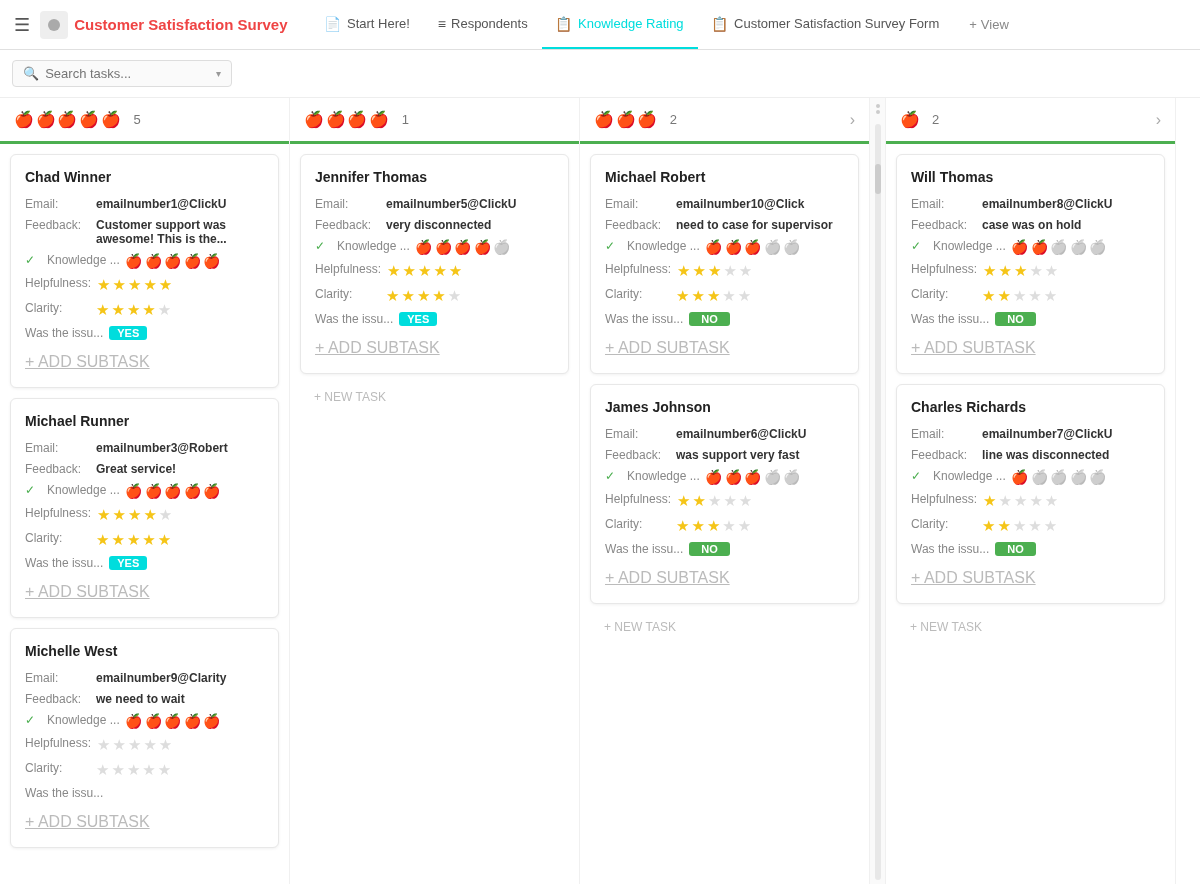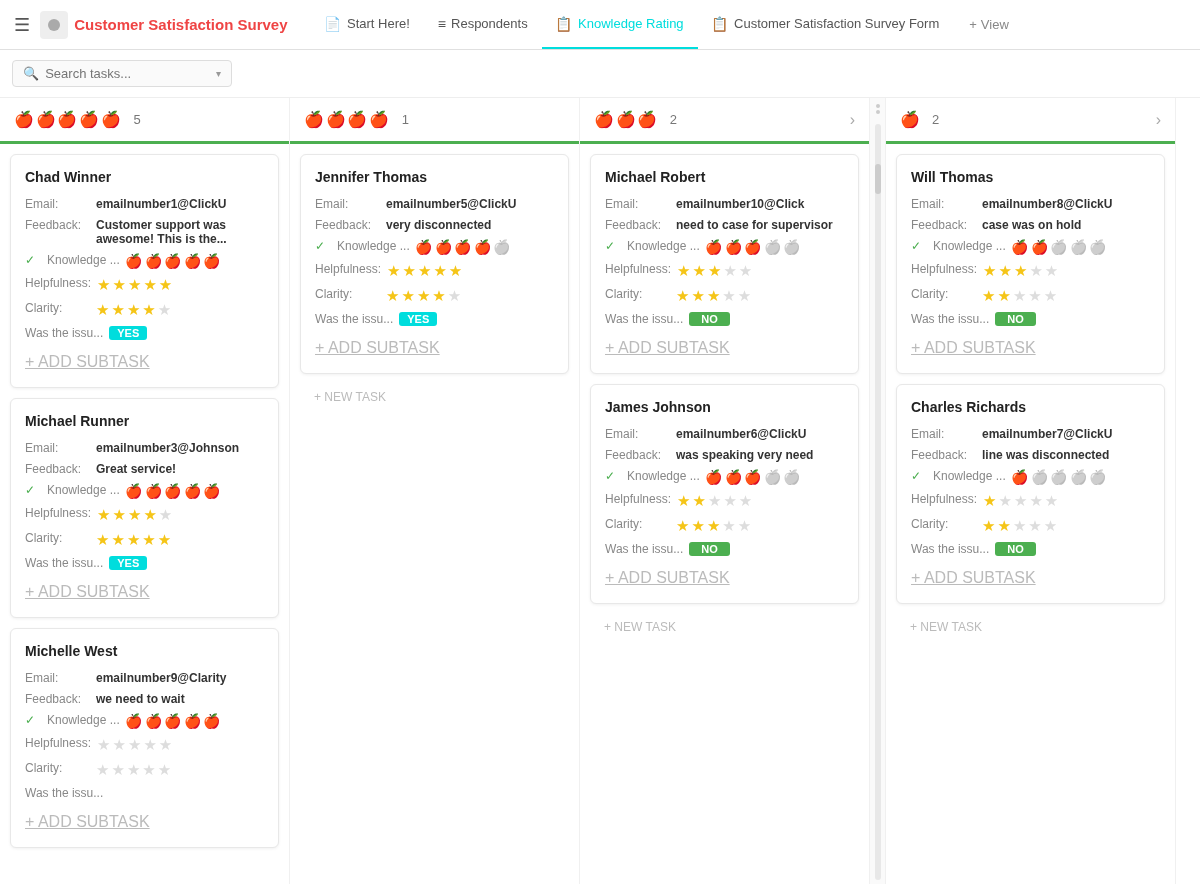--- a/index.html
+++ b/index.html
@@ -188,21 +188,21 @@
     <div class="task-field">
       <span class="field-label">Was the issu...</span>
       <span class="badge-yes">YES</span>
     </div>
     <div class="add-subtask">+ ADD SUBTASK</div>
   </div>
   <div class="task-card">
     <div class="task-name">Michael Runner</div>
     <div class="task-field">
       <span class="field-label">Email:</span>
-      <span class="field-value">emailnumber3@Johnson</span>
+      <span class="field-value">emailnumber3@Robert</span>
     </div>
     <div class="task-field">
       <span class="field-label">Feedback:</span>
       <span class="field-value">Great service!</span>
     </div>
     <div class="task-field">
       <span class="checkmark">✓</span>
       <span class="field-label">Knowledge ...</span>
       <div class="apple-icons">
               <span class="apple-sm">🍎</span>
@@ -411,21 +411,21 @@
     <div class="add-subtask">+ ADD SUBTASK</div>
   </div>
   <div class="task-card">
     <div class="task-name">James Johnson</div>
     <div class="task-field">
       <span class="field-label">Email:</span>
       <span class="field-value">emailnumber6@ClickU</span>
     </div>
     <div class="task-field">
       <span class="field-label">Feedback:</span>
-      <span class="field-value">was speaking very need</span>
+      <span class="field-value">was support very fast</span>
     </div>
     <div class="task-field">
       <span class="checkmark">✓</span>
       <span class="field-label">Knowledge ...</span>
       <div class="apple-icons">
               <span class="apple-sm">🍎</span>
               <span class="apple-sm">🍎</span>
               <span class="apple-sm">🍎</span>
               <span class="apple-sm" style="filter:grayscale(100%) opacity(0.35)">🍎</span>
               <span class="apple-sm" style="filter:grayscale(100%) opacity(0.35)">🍎</span>

